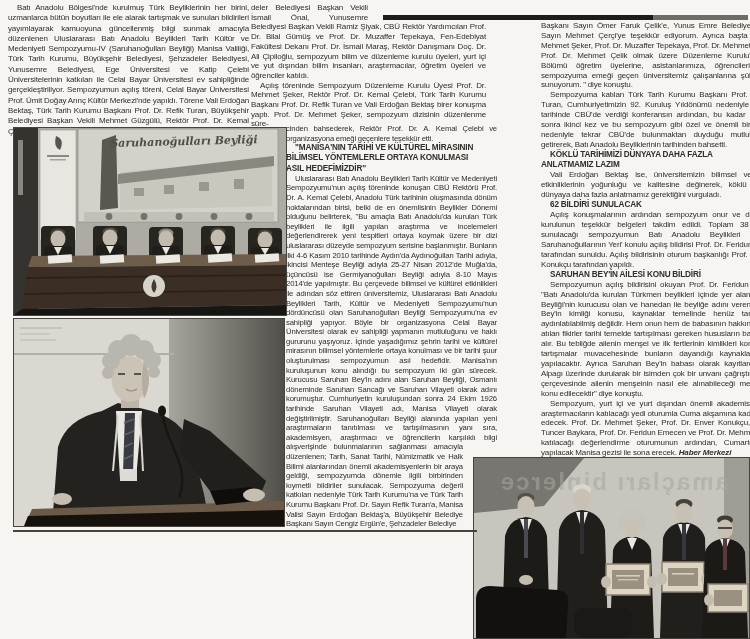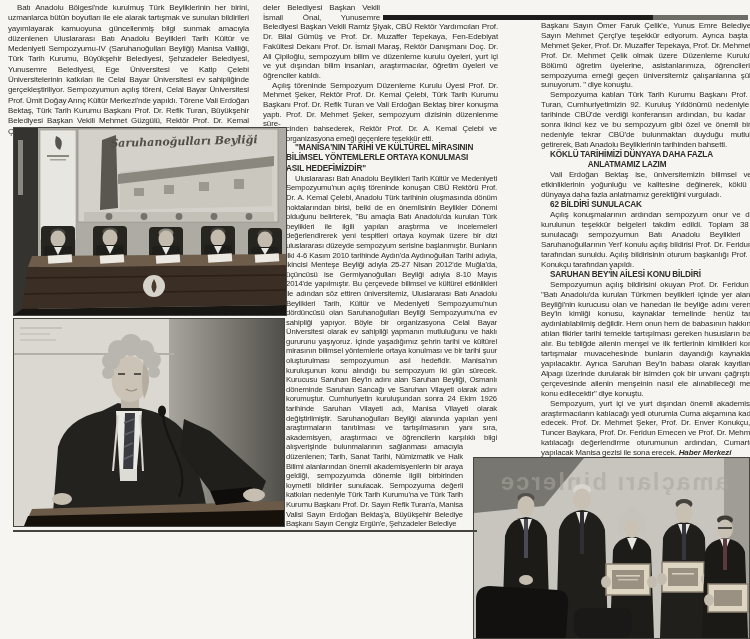--- a/index.html
+++ b/index.html
@@ -14,24 +14,24 @@
     font-size:8px;line-height:9.9px;
     letter-spacing:-0.15px;word-spacing:-0.2px;
     text-align:justify;
   }
   .col p{margin:0;text-indent:9px;}
   .col p.noindent{text-indent:0;}
   .subhead{
     font-weight:bold;font-size:8.2px;line-height:10.2px;
     text-align:left;text-indent:7px;
   }
-  .subhead.narrow{max-width:172px;text-align:center;}
+  .subhead.narrow{max-width:172px;}
   .subhead.wide3{max-width:198px;}
   #col1{left:8px;top:3px;width:241px;line-height:10.3px;}
-  #col2a{left:263px;top:3px;width:235px;line-height:9.7px;}
+  #col2a{left:251px;top:3px;width:235px;line-height:9.7px;}
   #col2b{left:286px;top:124px;width:211px;font-size:7.7px;line-height:9.6px;}
   #col3{left:505px;top:21px;width:242px;margin-left:36px;}
   .bar-spacer{float:right;width:118px;height:17px;}
   .photo3-spacer{float:right;width:30px;height:86px;margin-left:4px;}
   .blackbar{position:absolute;left:383px;top:15px;width:365px;height:5px;background:#1d1c1a;}
   .blackbar .fade{position:absolute;right:0;top:0;width:95px;height:5px;background:#6e6c66;}
   .rule{position:absolute;left:13px;top:530px;width:464px;height:2px;background:#45443f;}
   .photo{position:absolute;border:1px solid #45443f;box-sizing:border-box;background:#b0ada7;overflow:hidden;}
   #photo1{left:13px;top:127px;width:274px;height:189px;}
   #photo2{left:13px;top:318px;width:272px;height:209px;}

